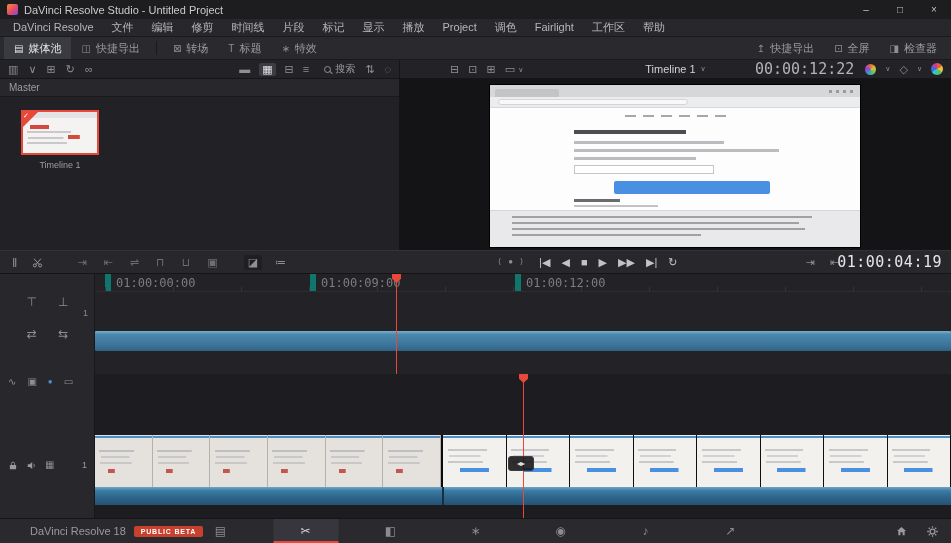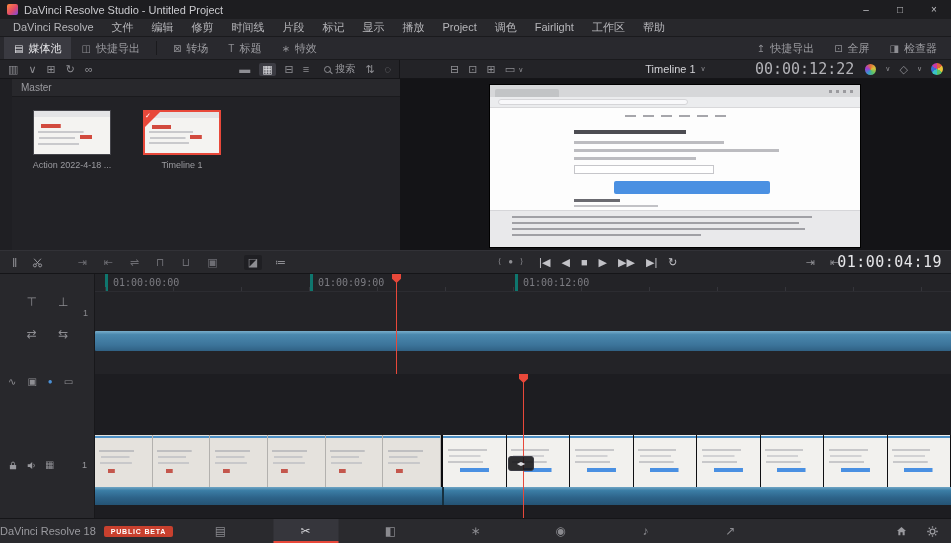--- a/index.html
+++ b/index.html
@@ -55,21 +55,21 @@
   .dd { font-size:7px; color:#8e8e93; }
   .vt-right { margin-left:auto; display:flex; align-items:center; gap:9px; }
   .tc-small { font-size:15px; color:#b2b2b7; margin-right:2px; }
   .cam-dot { width:11px; height:11px; border-radius:50%; display:inline-block;
              background:conic-gradient(#e0703a,#d8c23a,#58c46a,#3a92d4,#a43ad4,#e0703a); }
   .pinwheel { width:12px; height:12px; border-radius:50%; display:inline-block;
               background:conic-gradient(#e0603a 0 60deg,#e8c43a 0 120deg,#58c46a 0 180deg,#3ac4c4 0 240deg,#3a6ed4 0 300deg,#c43aa4 0 360deg); }
 
   
   .content { top:79px; height:171px; }
-  .media-pool { position:absolute; left:12px; top:0; width:400px; height:171px; background:#222226; border-right:1px solid #151518; }
+  .media-pool { position:absolute; left:0; top:0; width:400px; height:171px; background:#222226; border-right:1px solid #151518; }
   .mp-header { height:18px; background:#28282c; border-bottom:1px solid #1a1a1d; display:flex; align-items:center;
                padding:0 9px; font-size:10px; color:#9c9ca1; }
   .mp-body { display:flex; gap:22px; padding:13px 0 0 16px; }
   .clip-card { width:88px; }
   .thumb { width:78px; height:45px; margin:0 auto; position:relative; border:1px solid #45454b;
            background-color:#f4f3f1; background-repeat:no-repeat;
            background-image:linear-gradient(#e4e4e6,#e4e4e6),linear-gradient(#d24a3e,#d24a3e),linear-gradient(#d24a3e,#d24a3e),
                             linear-gradient(#c9c9cc,#c9c9cc),linear-gradient(#c9c9cc,#c9c9cc),linear-gradient(#c9c9cc,#c9c9cc);
            background-size:100% 6px,26% 4px,16% 4px,60% 2px,48% 2px,54% 2px;
            background-position:0 0,12% 34%,72% 62%,12% 48%,12% 64%,12% 78%; }
@@ -121,22 +121,22 @@
   
   .tl-upper { top:274px; height:100px; background:#232327; }
   .gutter { position:absolute; left:0; top:0; width:95px; height:100%; background:#28282c; border-right:1px solid #18181b; }
   .g-icons { position:absolute; top:22px; left:0; width:95px; display:grid; grid-template-columns:1fr 1fr;
              row-gap:20px; justify-items:center; padding:0 16px; color:#7e7e84; }
   .tracknum { position:absolute; right:6px; top:34px; font-size:9px; color:#8a8a8f; }
   .ruler { position:absolute; left:95px; top:0; width:856px; height:18px; display:flex; padding-left:10px;
            overflow:hidden; border-bottom:1px solid #2c2c31; background:#232327; }
   .ruler::after { content:""; position:absolute; left:10px; bottom:0; width:846px; height:4px;
                   background:repeating-linear-gradient(90deg,#35353b 0 1px,transparent 1px 68px); }
-  .tick { flex:0 0 205px; display:flex; align-items:center; padding-left:5px; border-left:3px solid #0f766e;
-          font-size:10px; color:#7c7c82; height:100%; font-family:"DejaVu Sans Mono",monospace; white-space:nowrap; }
+  .tick { flex:0 0 205px; display:flex; align-items:center; padding-left:5px; border-left:6px solid #0f766e;
+          font-size:12px; color:#7c7c82; height:100%; font-family:"DejaVu Sans Mono",monospace; white-space:nowrap; }
   .track-area { position:absolute; left:95px; top:18px; width:856px; height:82px; }
   .overview-clip { position:absolute; left:0; top:39px; width:856px; height:20px; border-radius:1px;
                    background:linear-gradient(180deg,#79aecb 0,#4a88ae 18%,#3c749a 70%,#306184 100%); }
   .playhead { position:absolute; top:0; width:1px; background:#e8483a; z-index:6; }
   .ph-u { height:100px; } .ph-l { height:144px; }
   .ph-head { position:absolute; left:-4px; top:0; width:9px; height:9px; background:#e8483a;
              clip-path:polygon(0 0,100% 0,100% 52%,50% 100%,0 52%); }
 
   
   .tl-lower { top:374px; height:144px; background:#1d1d21; }
@@ -167,21 +167,21 @@
   .audio-track { position:absolute; left:95px; top:113px; width:856px; height:18px;
     background:linear-gradient(180deg,#6fa5c4 0,#3b7da5 20%,#2d6389 60%,#245374 100%); }
   .audio-track::after { content:""; position:absolute; left:347px; top:0; width:2px; height:100%; background:#16303f; }
   .trim-cursor { position:absolute; left:508px; top:82px; width:26px; height:15px; background:rgba(18,18,22,.88);
                  border:1px solid #3c3c44; border-radius:3px; color:#e0e0e4; font-size:8px;
                  display:flex; align-items:center; justify-content:center; z-index:7; }
 
   
   .statusbar { top:518px; height:25px; background:#2a2a2e; border-top:1px solid #151518;
                display:flex; align-items:center; position:absolute; }
-  .app-name { font-size:11px; color:#9a9a9f; white-space:nowrap; }
+  .app-name { margin-left:30px; font-size:11px; color:#9a9a9f; white-space:nowrap; }
   .beta { margin-left:8px; font-size:7px; font-weight:bold; letter-spacing:.8px; color:#fff;
           background:#c8402e; border-radius:2px; padding:2px 7px; }
   .pages { position:absolute; left:50%; transform:translateX(-50%); display:flex; gap:20px; height:100%; }
   .page-btn { width:65px; height:100%; display:flex; align-items:center; justify-content:center;
               color:#8a8a8f; position:relative; }
   .page-btn .pg { font-size:12px; }
   .page-btn.active { background:#36363c; color:#d8d8dc; }
   .page-btn.active::after { content:""; position:absolute; bottom:0; left:0; right:0; height:2px; background:#e8483a; }
   .sb-right { margin-left:auto; display:flex; gap:18px; padding-right:12px; align-items:center; }
 </style>
@@ -344,26 +344,20 @@
   </div>
 </div>
 
 <div class="content abs">
   <div class="media-pool">
     <div class="mp-header">
       <span>Master</span>
     </div>
     <div class="mp-body">
 
-        <div class="clip-card">
-          <div class="thumb">
-            
-          </div>
-          <div class="clip-label">Action 2022-4-18 ...</div>
-        </div>
 
         <div class="clip-card selected">
           <div class="thumb">
             <span class="flag">
               <span class="chk">✓</span>
             </span>
           </div>
           <div class="clip-label">Timeline 1</div>
         </div>
 

